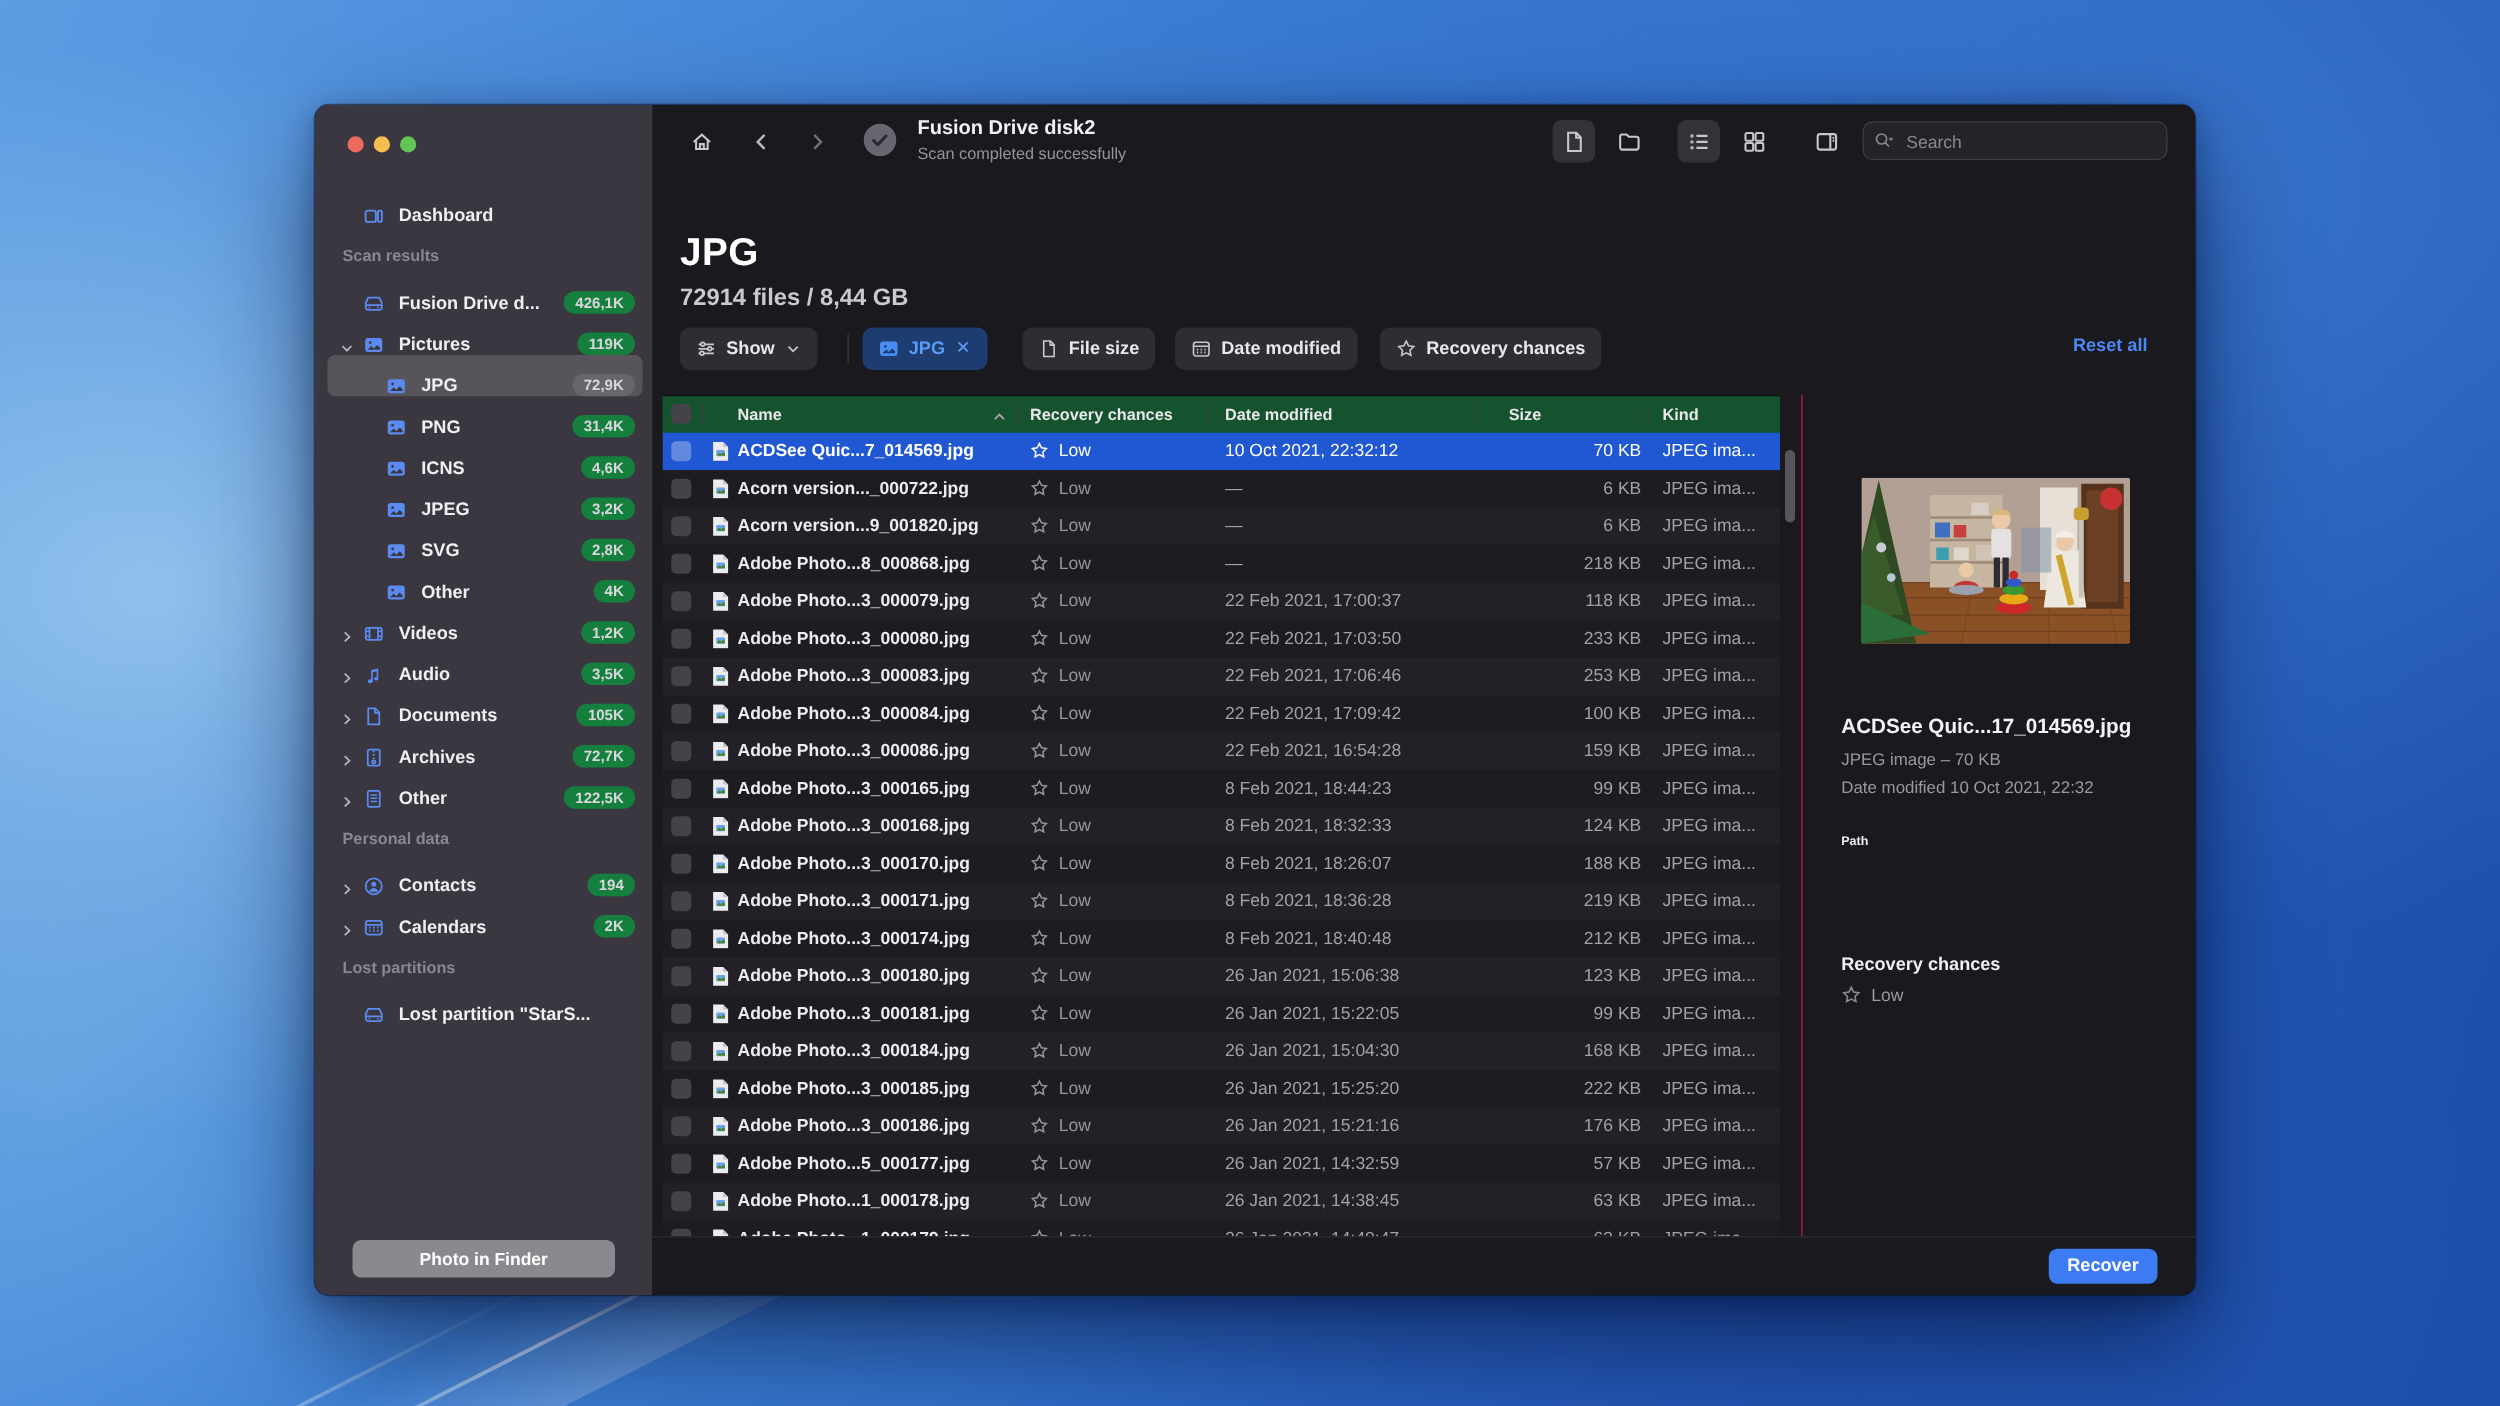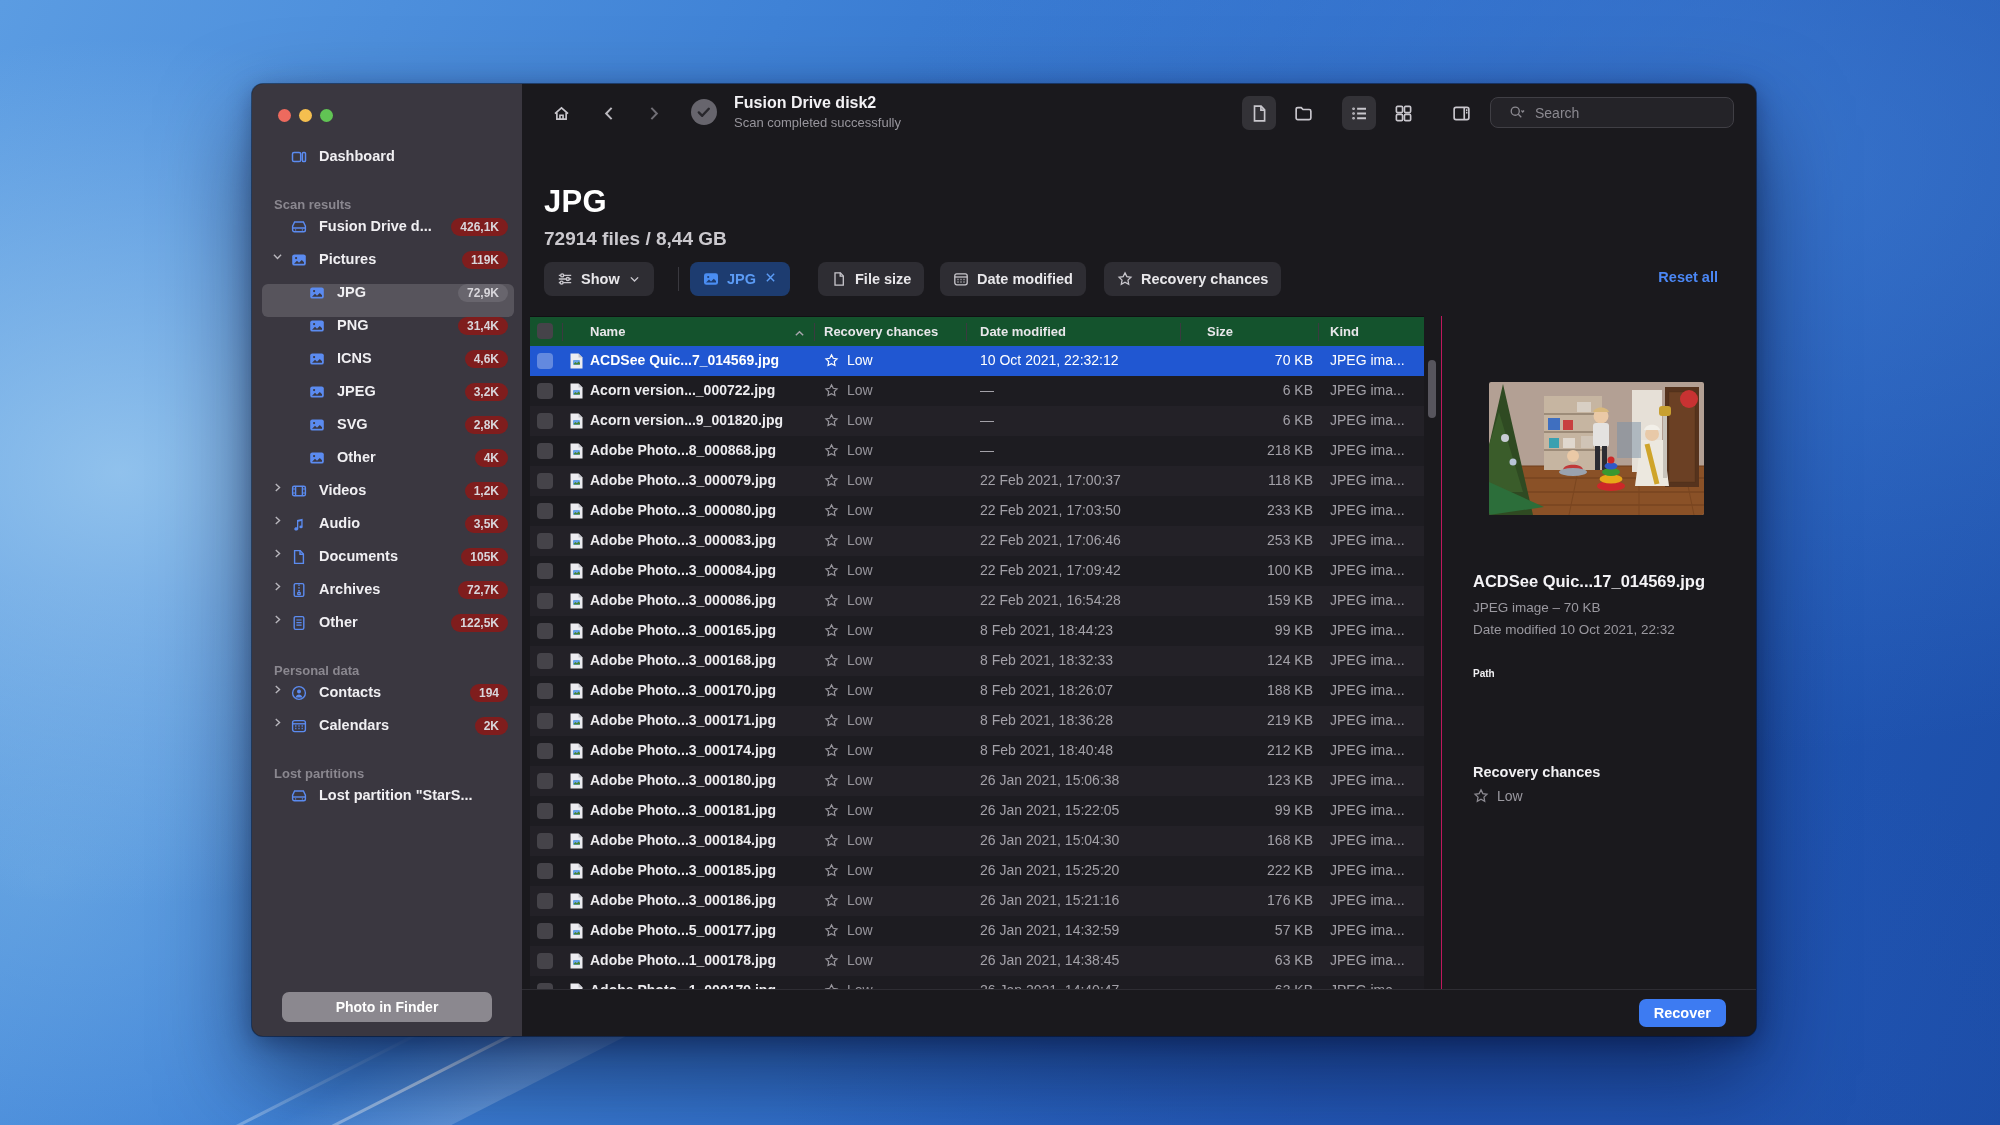--- a/index.html
+++ b/index.html
@@ -28,46 +28,46 @@
     position:absolute;left:252px;top:84px;width:1504px;height:952px;
     border-radius:11px;overflow:hidden;display:flex;
     box-shadow:0 40px 90px rgba(0,10,40,.55),0 6px 24px rgba(0,10,40,.35),0 0 0 1px rgba(0,0,0,.45);
     background:#19181c;
   }
   
   .sidebar{width:270px;flex:0 0 270px;background:#3a3740;display:flex;flex-direction:column;position:relative;}
   .traffic{display:flex;gap:8px;padding:25px 0 0 26px;}
   .tl{width:13px;height:13px;border-radius:50%;}
   .tl.red{background:#ed6a5e;} .tl.yellow{background:#f5bf4f;} .tl.green{background:#61c454;}
-  .side-item{display:flex;align-items:flex-start;height:33px;margin:0 8px 0 10px;padding:0 6px 0 4px;border-radius:6px;color:#f0eff2;font-size:14.5px;font-weight:700;}
+  .side-item{display:flex;align-items:flex-end;height:33px;margin:0 8px 0 10px;padding:0 6px 0 4px;border-radius:6px;color:#f0eff2;font-size:14.5px;font-weight:700;}
   .side-item.sel{background:#57545c;}
   .side-item .chev{width:22px;flex:0 0 22px;display:flex;align-items:center;justify-content:center;color:#b9b7bd;}
   .side-item.ind1{padding-left:22px;}
   .sicon{width:21px;height:17px;margin-right:10px;display:flex;align-items:center;justify-content:center;color:#5b8bf0;}
   .sicon svg{width:18px;height:16px;}
   .chev svg{width:11px;height:11px;}
   .slabel{white-space:nowrap;overflow:hidden;text-overflow:ellipsis;}
-  .badge{margin-left:auto;background:#7f1d1d;color:#d8d6db;font-size:12px;font-weight:700;padding:3px 9px;border-radius:10px;line-height:1;}
+  .badge{margin-left:auto;background:#15803d;color:#d8d6db;font-size:12px;font-weight:700;padding:3px 9px;border-radius:10px;line-height:1;}
   .side-item.sel .badge{background:#68656d;}
   .dash-item{margin-top:26px;}
   .sec-label{color:#8a878f;font-size:13px;font-weight:700;margin:16px 0 6px 22px;}
   .side-spacer{flex:1;}
   .show-finder{display:block;margin:0 30px 14px 30px;height:30px;border:none;border-radius:7px;background:#8b888f;color:#fff;font-size:14px;font-weight:700;font-family:inherit;}
 
   
   .main{flex:1;position:relative;background:#1a191d;color:#eceaee;}
   
   .tb-ic{position:absolute;top:12px;width:34px;height:34px;display:flex;align-items:center;justify-content:center;color:#c9c7cd;border-radius:7px;}
   .tb-ic svg{width:19px;height:19px;}
   .tb-ic.active{background:#333237;}
   .status-circle{position:absolute;left:168px;top:14px;width:28px;height:28px;}
   .tb-titles{position:absolute;left:212px;top:10px;}
   .tb-title{font-size:16px;font-weight:700;color:#f2f1f4;}
   .tb-sub{font-size:13px;color:#97959c;margin-top:3px;}
-  .search{position:absolute;left:968px;top:13px;width:244px;height:31px;border:1px solid #403f45;background:#242328;border-radius:8px;display:flex;align-items:center;padding:0 18px;box-sizing:border-box;color:#8b8990;}
+  .search{position:absolute;left:968px;top:13px;width:244px;height:31px;border:1px solid #403f45;background:#242328;border-radius:8px;display:flex;align-items:center;padding:0 8px;box-sizing:border-box;color:#8b8990;}
   .search svg{width:17px;height:15px;margin-right:7px;flex:0 0 auto;}
   .search input{background:transparent;border:none;outline:none;color:#d5d3d8;font-size:14px;font-family:inherit;width:100%;}
   .search input::placeholder{color:#8b8990;}
   
   .heading-title{position:absolute;left:22px;top:100px;font-size:31px;font-weight:800;color:#fff;letter-spacing:.3px;}
   .heading-sub{position:absolute;left:22px;top:144px;font-size:19px;font-weight:700;color:#cbc9ce;}
   
   .fbar{position:absolute;left:0;right:0;top:178px;height:34px;}
   .fbtn{position:absolute;top:0;height:34px;display:inline-flex;align-items:center;gap:8px;background:#2e2d33;border-radius:8px;padding:0 13px;font-size:14.5px;font-weight:700;color:#e8e7ea;}
   .fbtn svg{width:16px;height:16px;color:#c9c7cd;}

